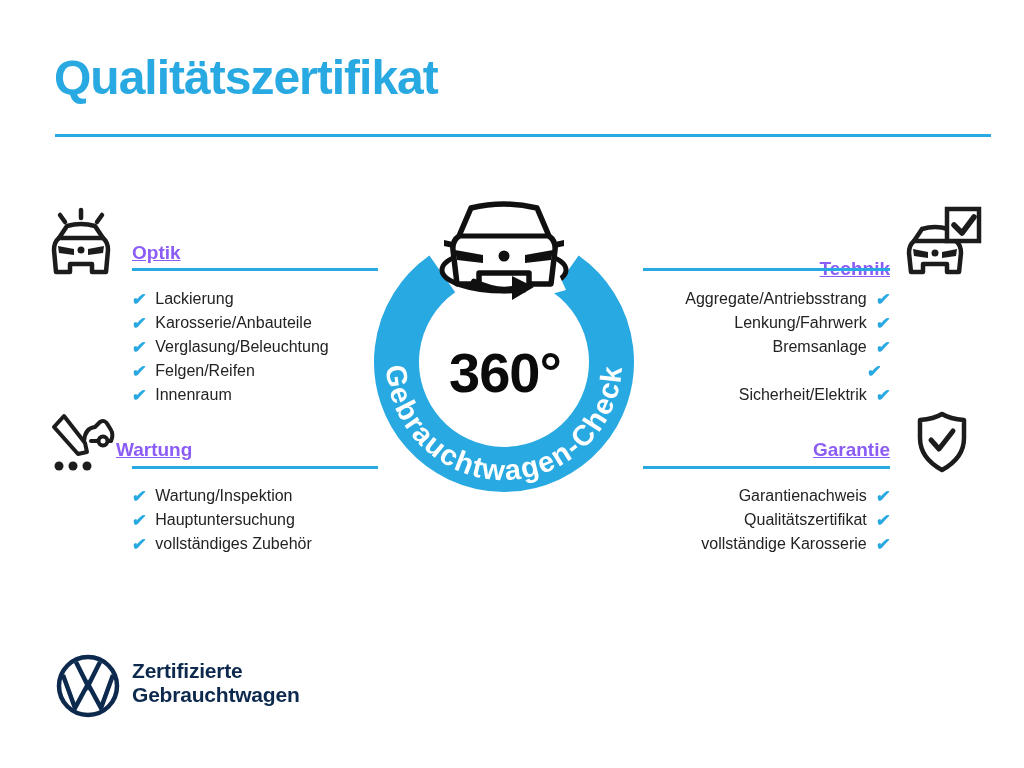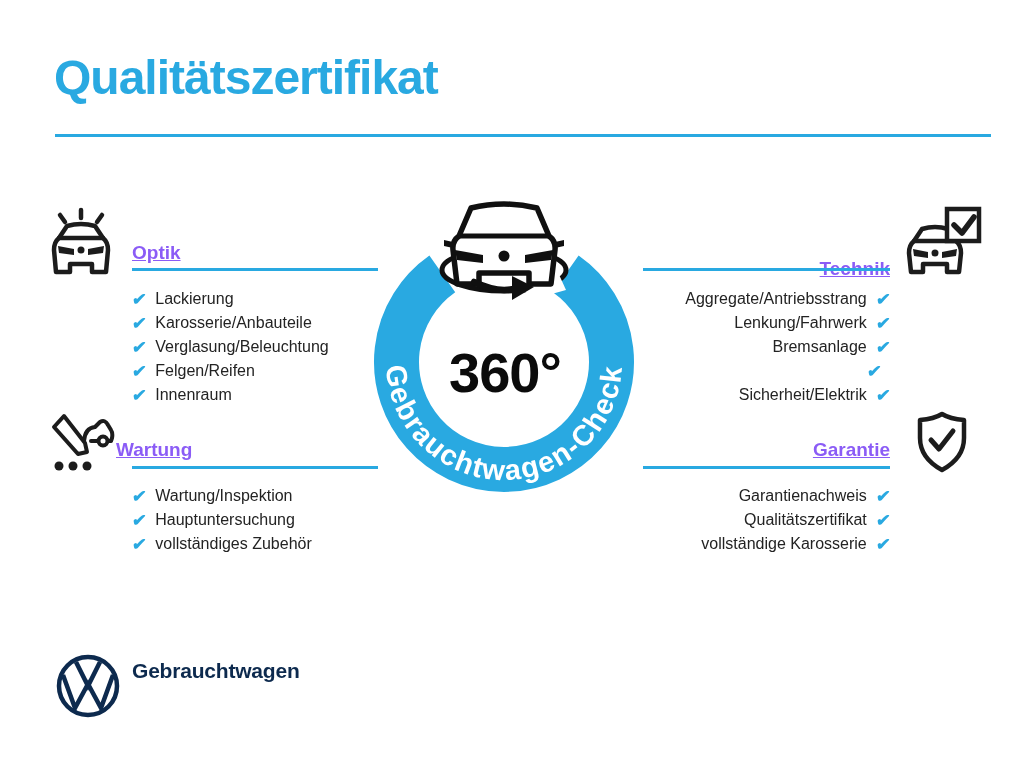--- a/index.html
+++ b/index.html
@@ -210,14 +210,15 @@
 <div class="abs" style="left:55px;top:653px;">
   <svg width="66" height="66" viewBox="0 0 66 66">
     <circle cx="33" cy="33" r="29" stroke="#0d2a4e" stroke-width="4.5" fill="none"></circle>
     <g stroke="#0d2a4e" stroke-width="4.5" fill="none" stroke-linejoin="miter">
       <path d="M21 9 L33 33 L45 9"></path>
       <path d="M8 22 L20 55 L33 31 L46 55 L58 22"></path>
     </g>
   </svg>
 </div>
 <div class="abs" id="footer-text">
+  <div>Zertifizierte</div>
   <div>Gebrauchtwagen</div>
 </div>
 
 </body></html>

